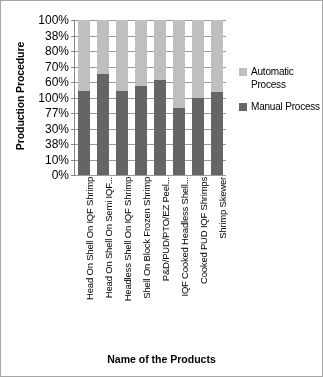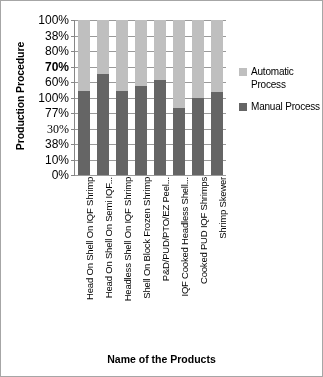--- a/index.html
+++ b/index.html
@@ -188,25 +188,25 @@
 <div id="chart-frame">
 
   <div id="y-axis-title">
     <span>Production Procedure</span>
   </div>
 
   <div id="y-tick-labels">
       <div class="y-tick" style="top: 100%;">0%</div>
       <div class="y-tick" style="top: 90%;">10%</div>
       <div class="y-tick" style="top: 80%;">38%</div>
-      <div class="y-tick" style="top: 70%; font-family: Liberation Serif, serif;">30%</div>
+      <div class="y-tick" style="top: 70%;">30%</div>
       <div class="y-tick" style="top: 60%;">77%</div>
       <div class="y-tick" style="top: 50%;">100%</div>
       <div class="y-tick" style="top: 40%;">60%</div>
-      <div class="y-tick" style="top: 30%; font-weight: bold;">70%</div>
+      <div class="y-tick" style="top: 30%;">70%</div>
       <div class="y-tick" style="top: 20%;">80%</div>
       <div class="y-tick" style="top: 10%;">38%</div>
       <div class="y-tick" style="top: 0%;">100%</div>
     </div>
 
   <div id="plot-area">
     <div id="gridlines-layer">
         <div class="gridline" style="top: 100%;"></div>
         <div class="tick-mark" style="top: 100%;"></div>
         <div class="gridline" style="top: 90%;"></div>

